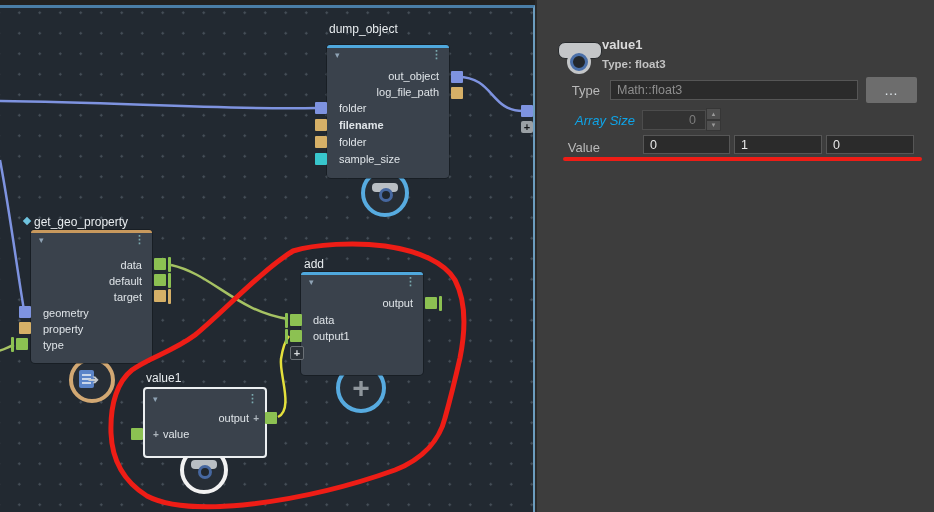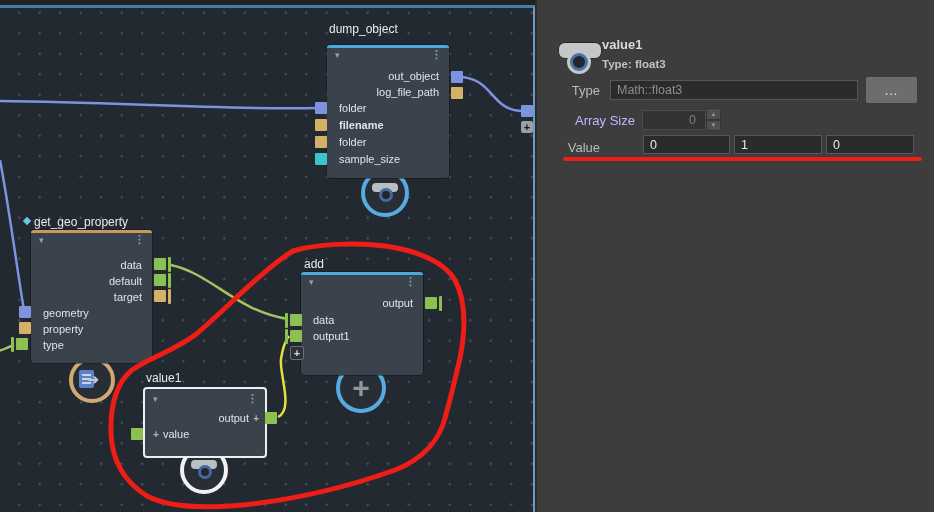--- a/index.html
+++ b/index.html
@@ -59,21 +59,21 @@
   
   #panel{position:absolute;left:537px;top:0;width:397px;height:512px;background:#3d3d3d;}
   .hdr-title{position:absolute;left:65px;top:37px;font-size:13px;font-weight:bold;color:#dadada;}
   .hdr-sub{position:absolute;left:65px;top:58px;font-size:11.5px;font-weight:bold;color:#c2c2c2;}
   .hdr-icon{position:absolute;left:21px;top:40px;width:46px;height:40px;}
   .hdr-bar{position:absolute;left:0;top:2px;width:42px;height:15px;border-radius:7px;background:#c4c6c8;border:1px solid #26292c;}
   .hdr-knob-o{position:absolute;left:9px;top:10px;width:24px;height:24px;border-radius:50%;background:#c4c6c8;}
   .hdr-knob-i{position:absolute;left:12px;top:13px;width:12px;height:12px;border-radius:50%;background:#23272b;border:3px solid #4a6fa8;}
 
   .flabel{position:absolute;font-size:13px;color:#b9b9b9;text-align:right;}
-  .flabel.dim{color:#c4b5fd;}
+  .flabel.dim{color:#0ea5e9;font-style:italic;}
   .tfield{position:absolute;background:#2b2b2b;border:1px solid #565656;box-sizing:border-box;
           color:#e8e8e8;font-size:12.5px;font-family:"Liberation Sans",sans-serif;padding:0 6px;outline:none;}
   .tfield.ghost{color:#8e8e8e;}
   .tfield.dim{background:#333333;border-color:#4c4c4c;color:#7d7d7d;text-align:right;padding-right:9px;}
   .dots-btn{position:absolute;background:#6d6d6d;border-radius:2px;color:#dfe6ea;font-size:14px;
             display:flex;align-items:center;justify-content:center;letter-spacing:1px;}
   .spin{position:absolute;width:15px;height:23px;display:flex;flex-direction:column;}
   .spin div{flex:1;background:#4f4f4f;border:1px solid #363636;display:flex;align-items:center;justify-content:center;
             font-size:6px;color:#9a9a9a;line-height:6px;}
   .redline{position:absolute;background:#ee1d16;border-radius:2px;z-index:5;}

